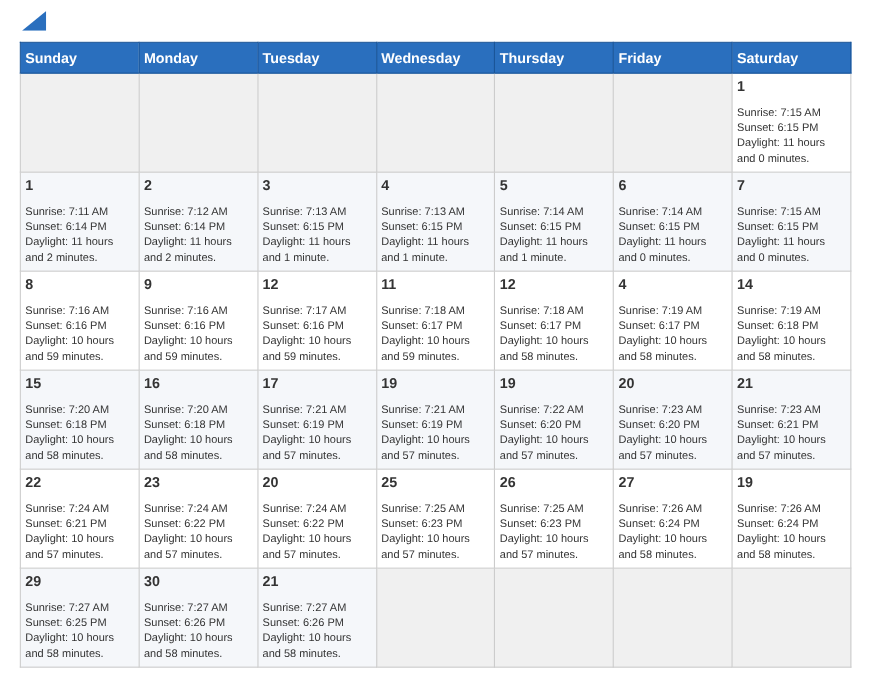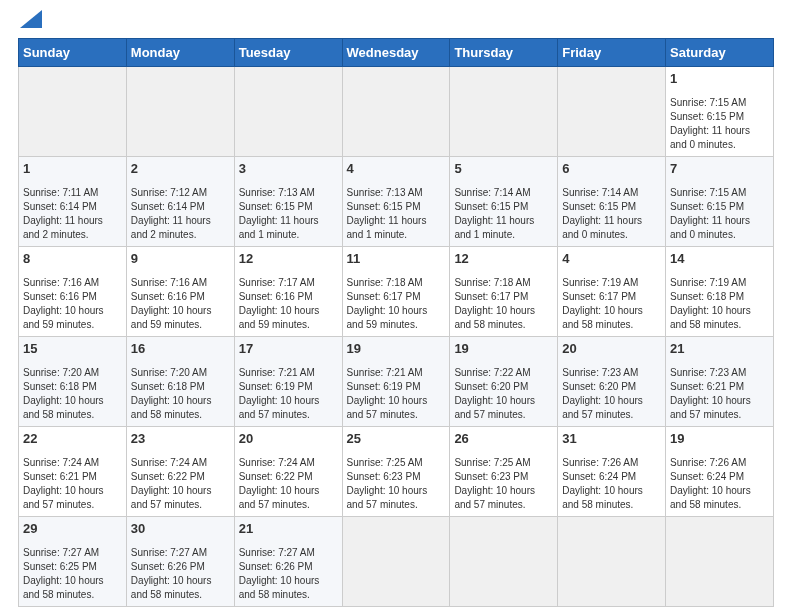--- a/index.html
+++ b/index.html
@@ -348,21 +348,21 @@
         </td>
           <td>
           <span class="day-number">26</span>
           <div class="day-info">
             Sunrise: 7:25 AM<br>
             Sunset: 6:23 PM<br>
             Daylight: 10 hours and 57 minutes.
           </div>
         </td>
           <td>
-          <span class="day-number">31</span>
+          <span class="day-number">27</span>
           <div class="day-info">
             Sunrise: 7:26 AM<br>
             Sunset: 6:24 PM<br>
             Daylight: 10 hours and 58 minutes.
           </div>
         </td>
           <td>
           <span class="day-number">19</span>
           <div class="day-info">
             Sunrise: 7:26 AM<br>

